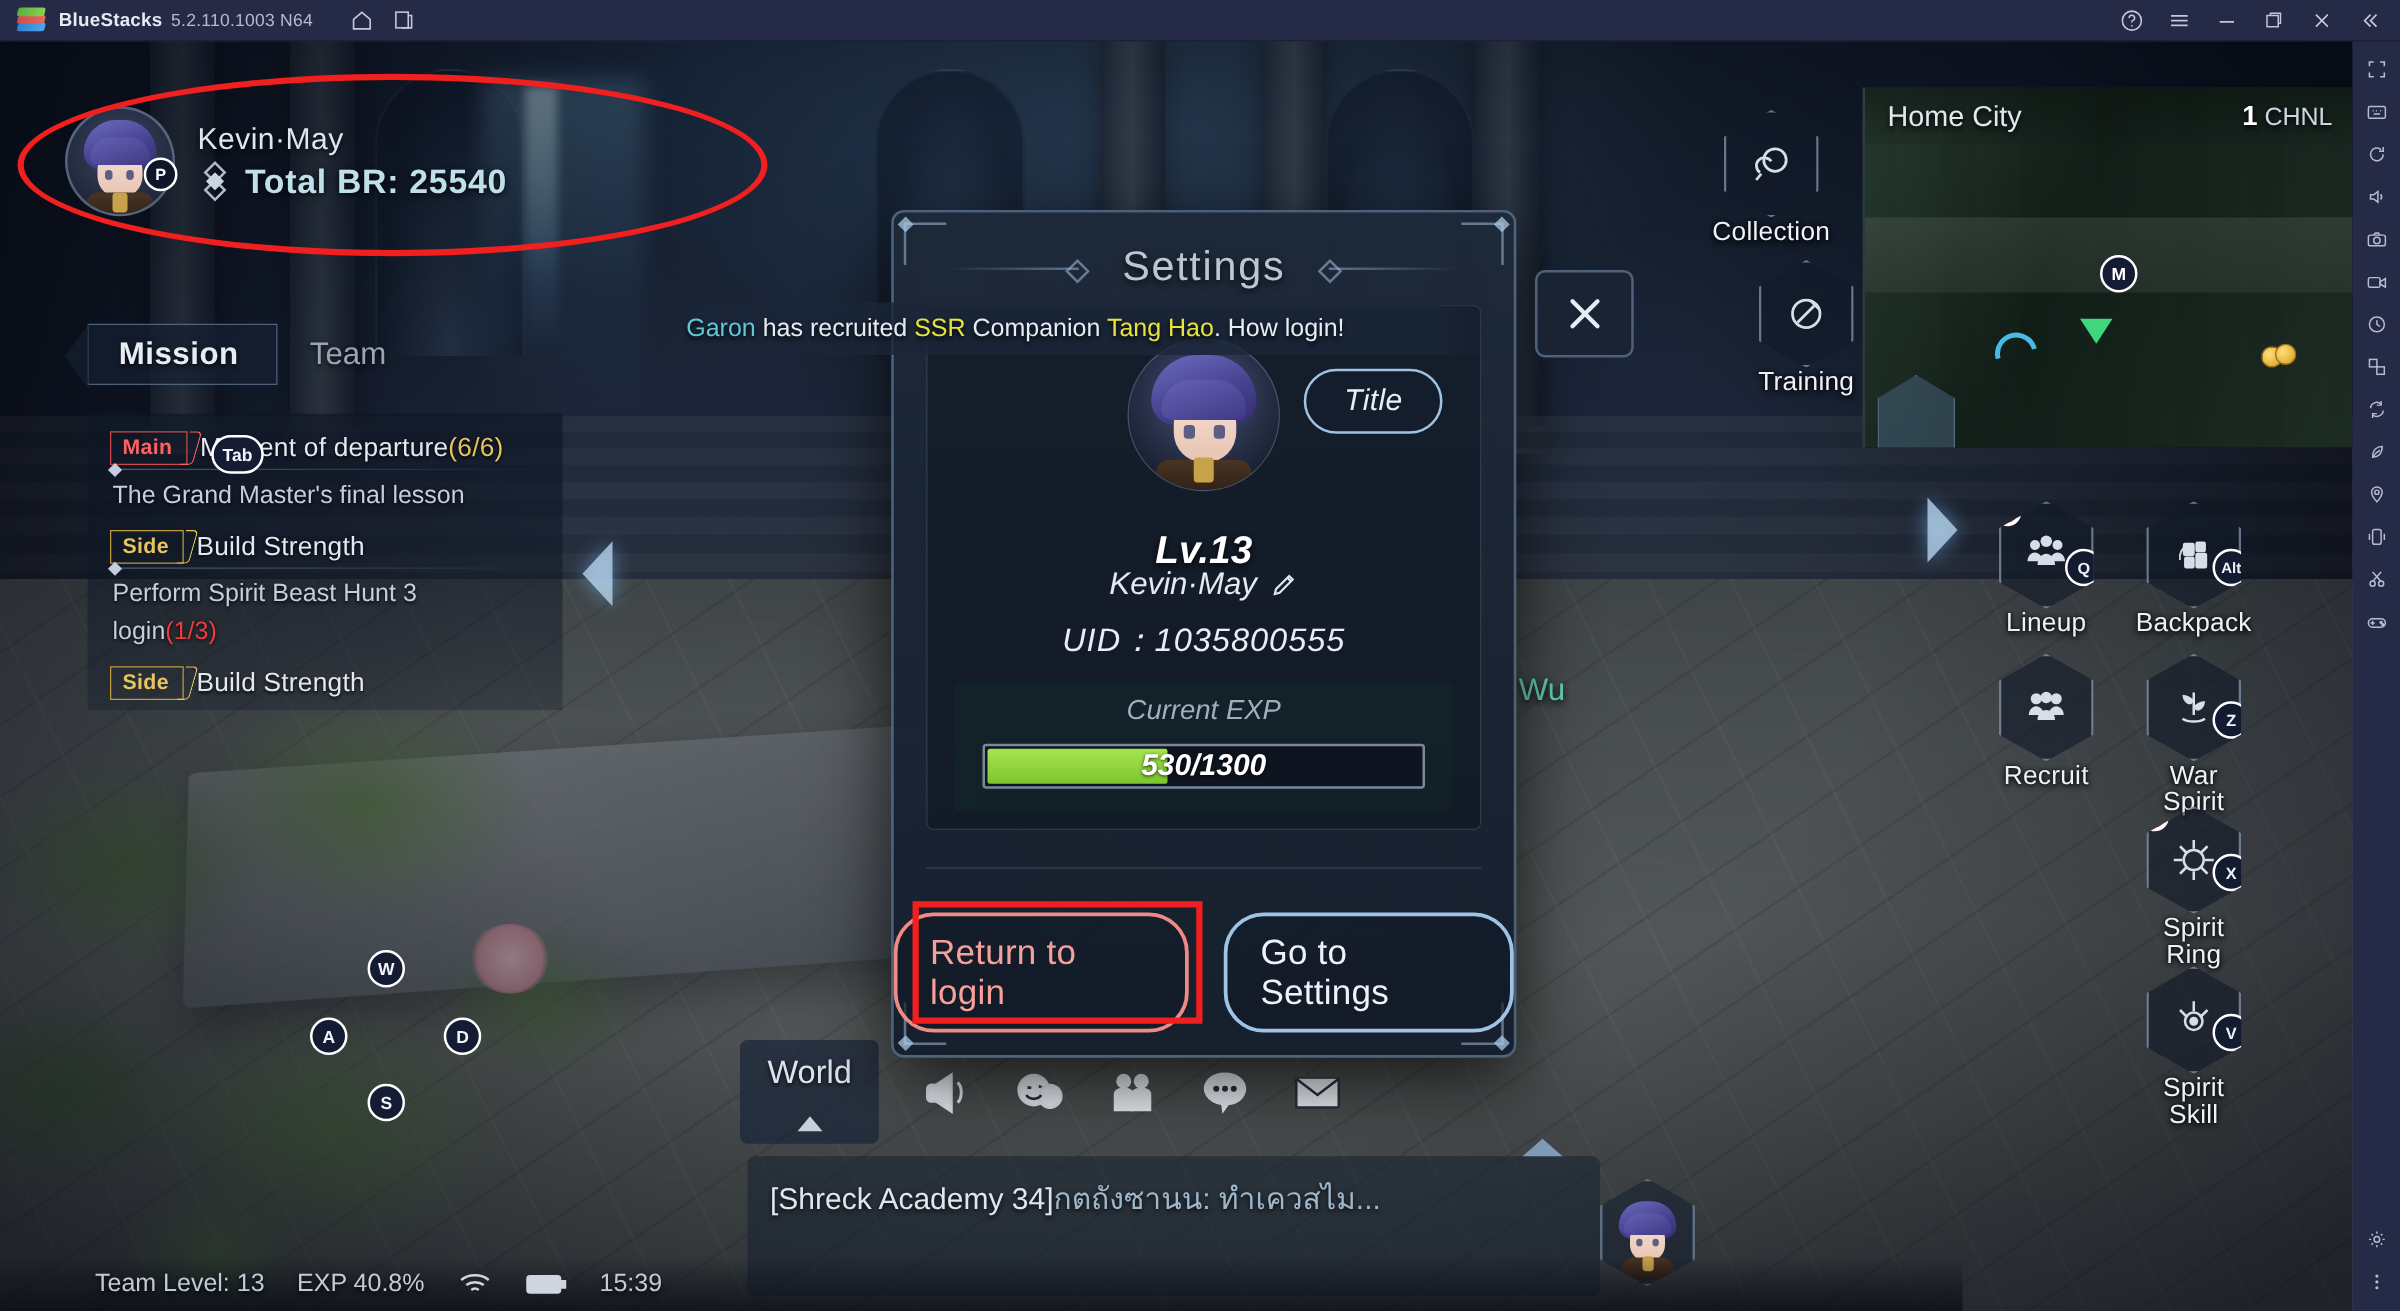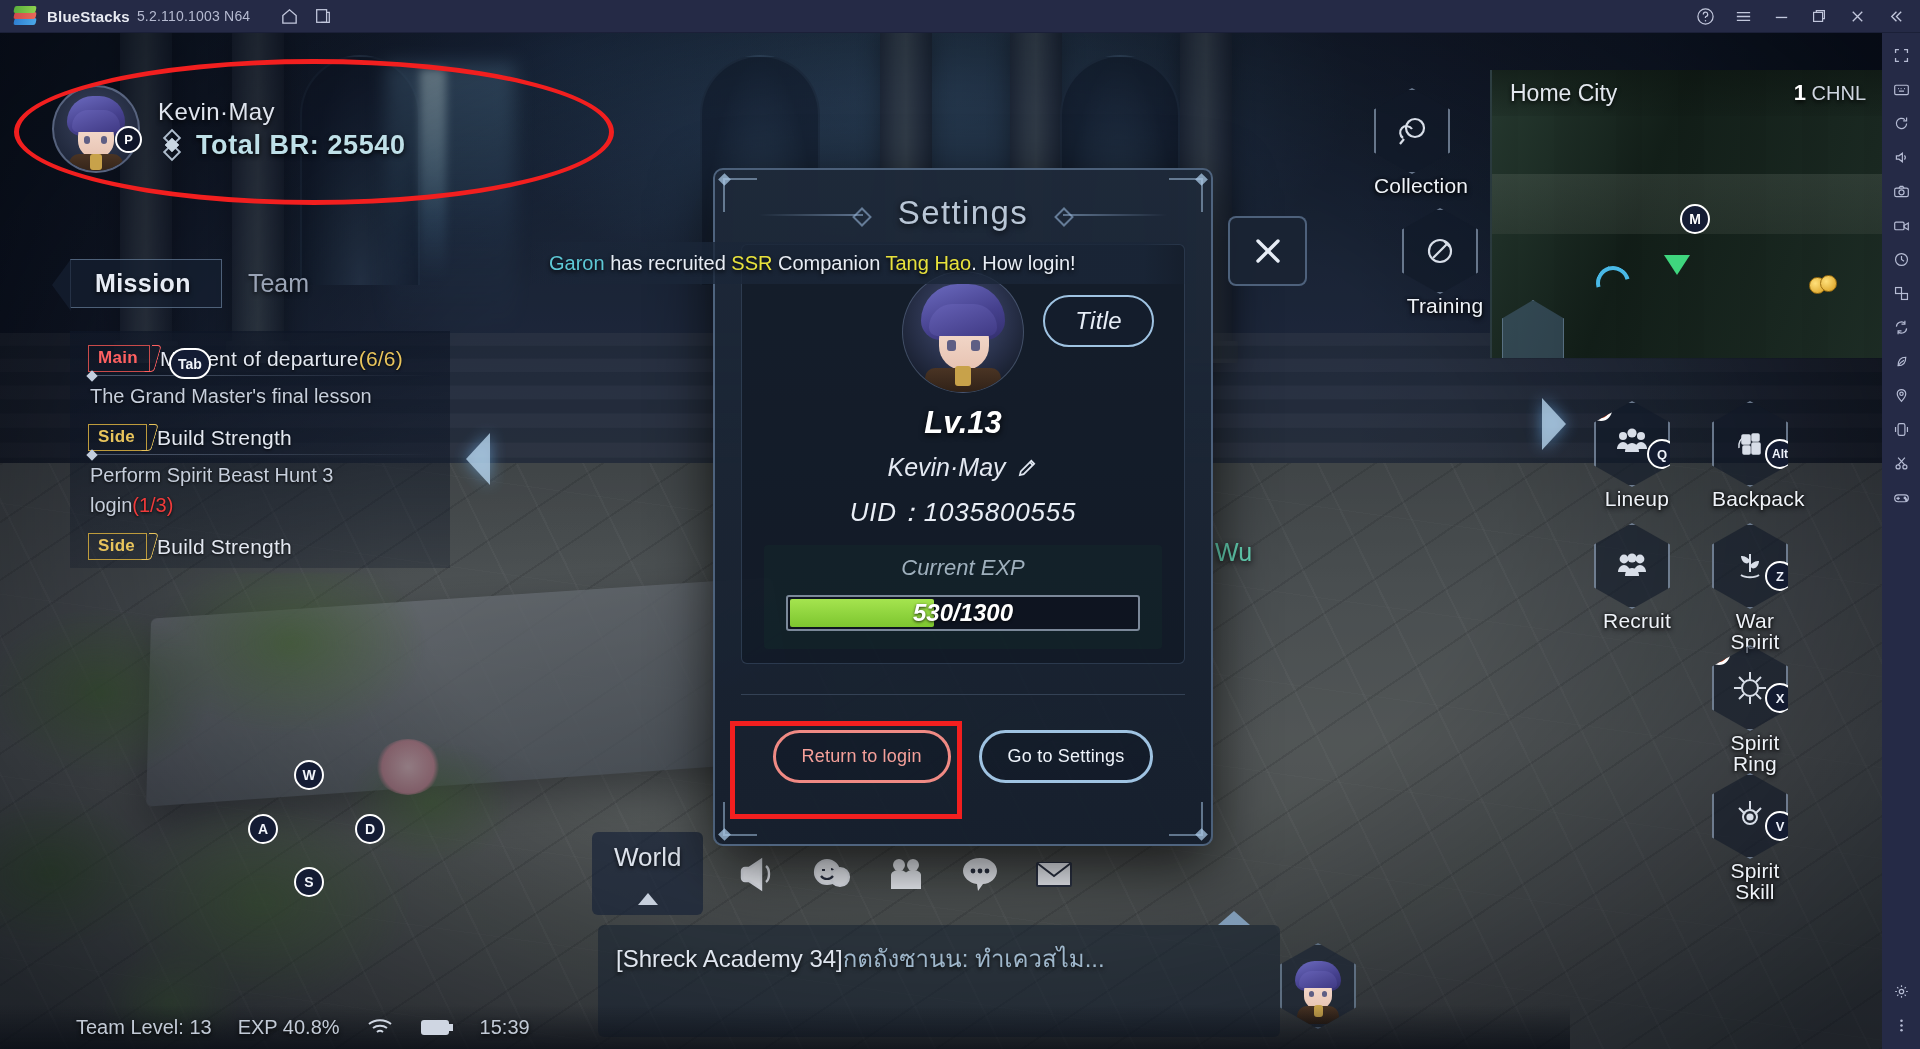--- a/index.html
+++ b/index.html
@@ -390,21 +390,21 @@
 
   #title-btn {
     position: absolute; right: 30px; top: 50px;
     padding: 10px 30px;
     border: 2px solid #9fc3e2; border-radius: 26px;
     background: rgba(20,30,46,.75);
     color: #e8eef7; font-size: 24px; cursor: pointer;
     letter-spacing: .3px;
   }
   #dlg-level {
-    position: absolute; left: 0; right: 0; top: 160px; text-align: center;
+    position: absolute; left: 0; right: 0; top: 177px; text-align: center;
     color: #ffffff; font-size: 31px; font-weight: bold;
     text-shadow: 0 2px 6px rgba(0,0,0,.9);
   }
   #dlg-namerow {
     position: absolute; left: 0; right: 0; top: 208px;
     display: flex; align-items: center; justify-content: center; gap: 10px;
   }
   #dlg-name { color: #e4e9f2; font-size: 25px; }
   #pencil-icon { width: 23px; height: 23px; cursor: pointer; }
   #dlg-uid {
@@ -439,21 +439,21 @@
   }
   #dlg-sep {
     position: absolute; left: 26px; right: 26px; top: 524px; height: 1px;
     background: rgba(130,160,195,.26);
   }
   #dlg-buttons {
     position: absolute; left: 0; right: 0; top: 560px;
     display: flex; align-items: center; justify-content: center; gap: 28px;
   }
   .dlg-btn {
-    padding: 13px 26px; border-radius: 32px; font-size: 18px;
+    padding: 13px 26px; border-radius: 32px; font-size: 28px;
     cursor: pointer; background: rgba(18,26,40,.65); letter-spacing: .2px;
   }
   #btn-return   { border: 3px solid #f08a84; color: #f5a09a; }
   #btn-settings { border: 3px solid #9fc3e2; color: #eef3fa; }
   #return-box {
     position: absolute; left: 730px; top: 688px;
     width: 232px; height: 98px;
     border: 5px solid #f21f1f;
     z-index: 70; pointer-events: none;
   }
@@ -464,21 +464,21 @@
     border: 2px solid rgba(130,160,195,.50);
     border-radius: 8px;
     display: flex; align-items: center; justify-content: center;
     cursor: pointer; z-index: 55;
   }
 
   
   .hexbtn {
     position: absolute; z-index: 18; cursor: pointer;
     width: 86px;
-    display: flex; flex-direction: column; 
+    display: flex; flex-direction: column; align-items: center;
   }
   .hexshape {
     position: relative; width: 76px; height: 86px;
     background: rgba(18,26,40,.62);
     border: 2px solid rgba(175,195,220,.55);
     clip-path: polygon(50% 0%, 100% 25%, 100% 75%, 50% 100%, 0% 75%, 0% 25%);
     display: flex; align-items: center; justify-content: center;
   }
   .hexshape svg { display: block; }
   .hexlabel {

